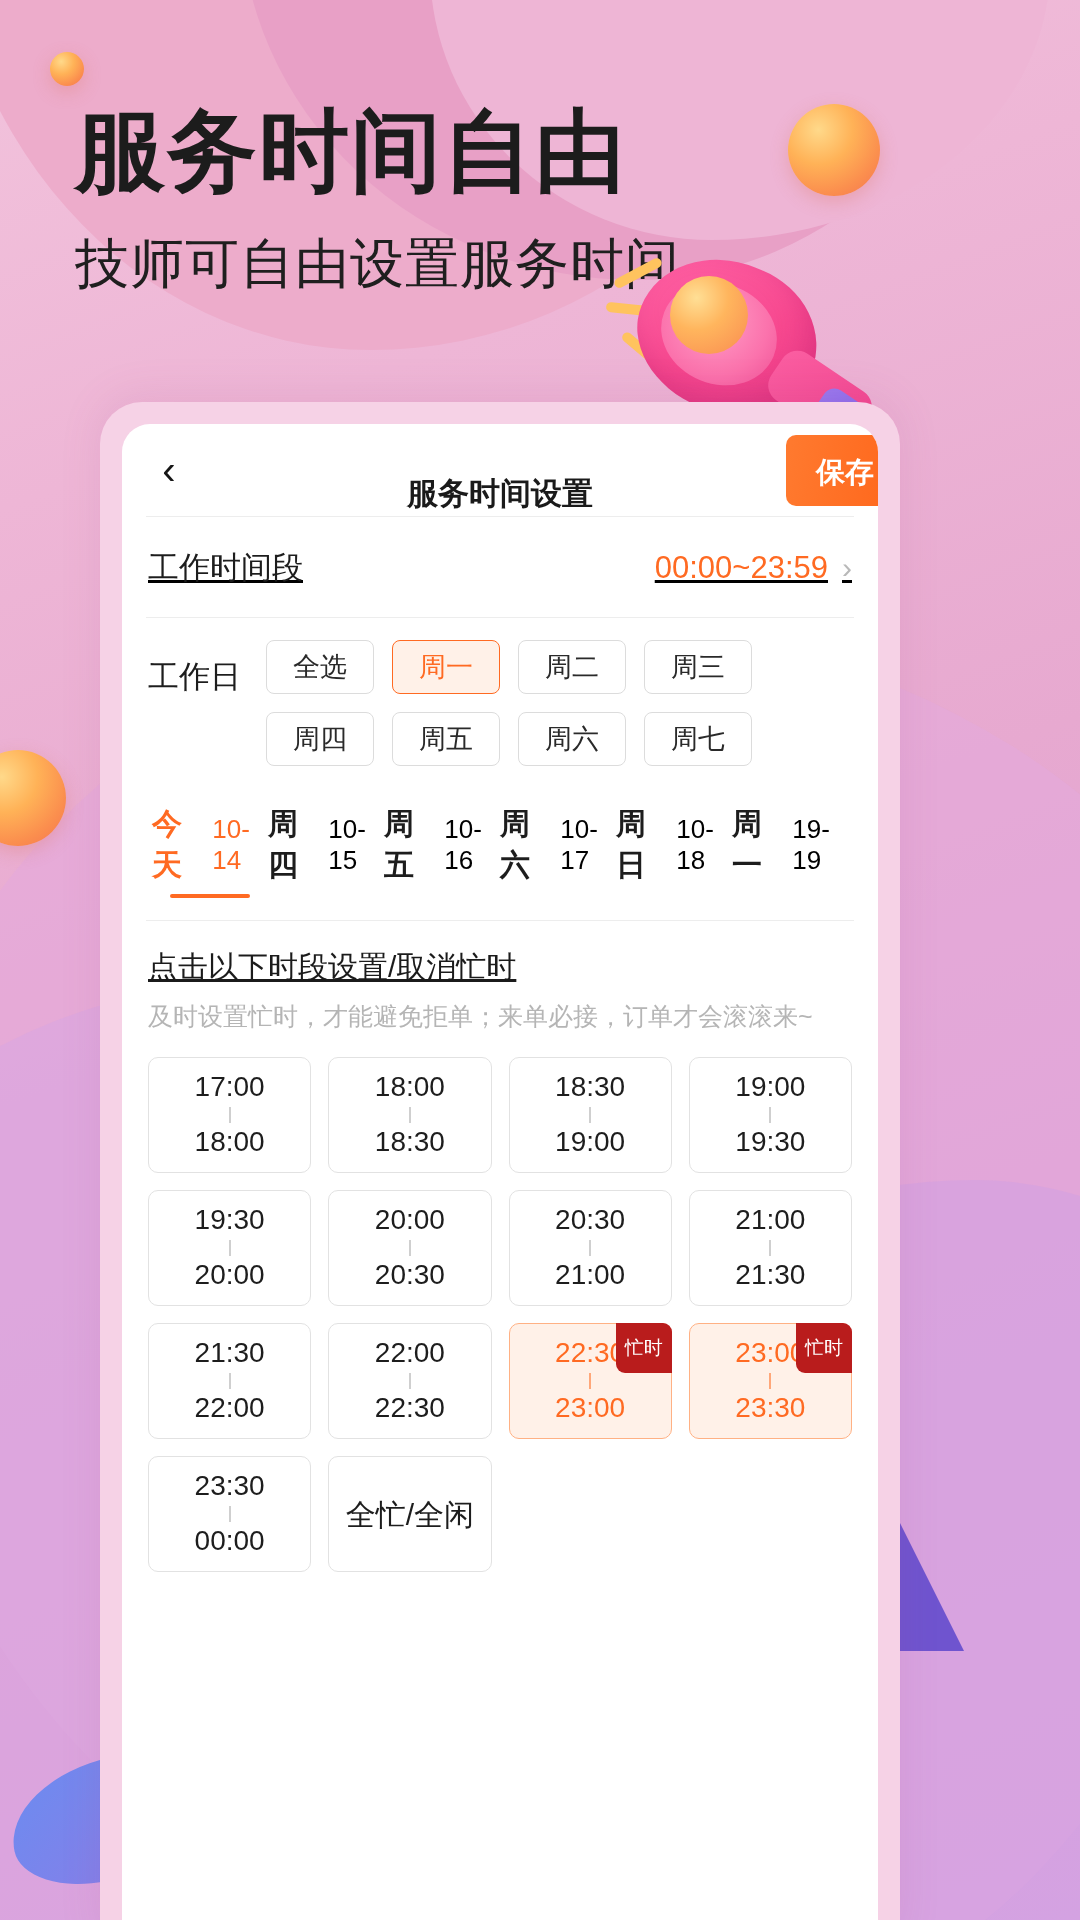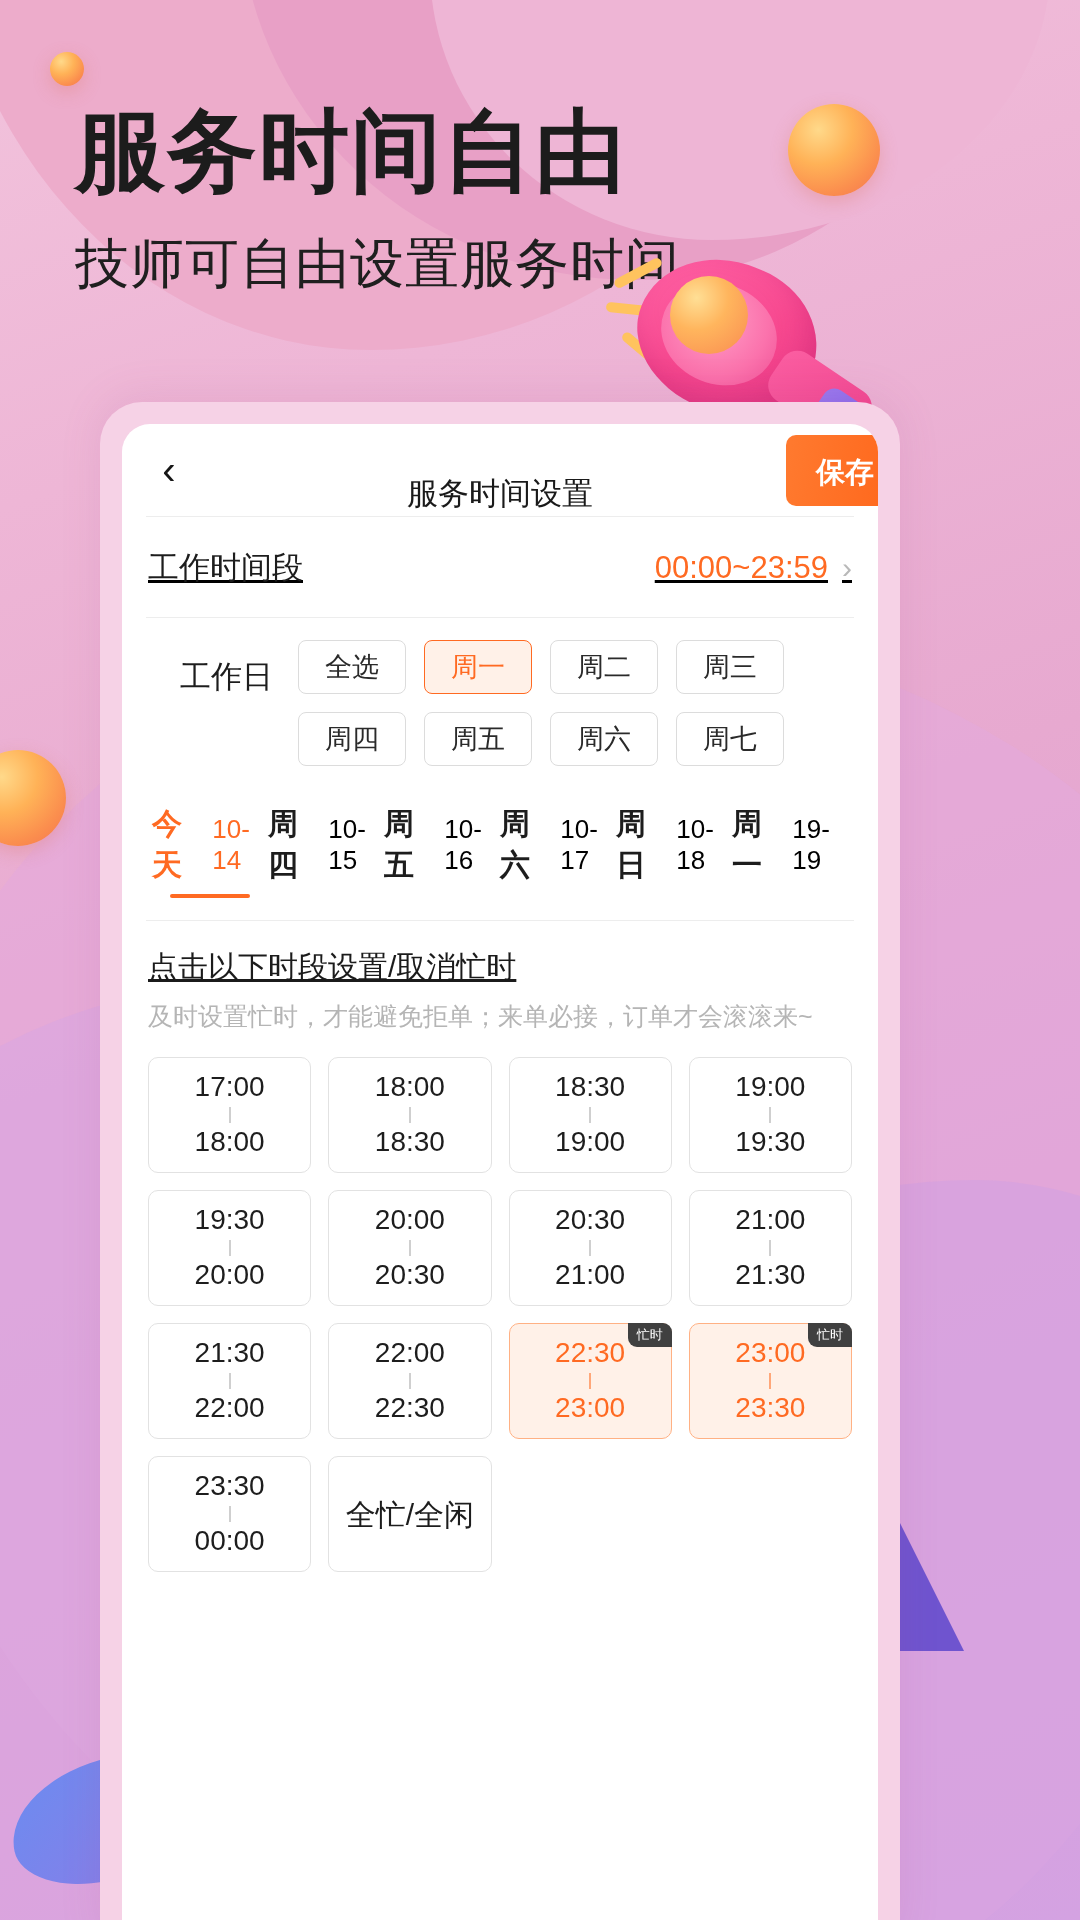--- a/index.html
+++ b/index.html
@@ -175,21 +175,21 @@
   .navbar {
     height:92px; display:flex; align-items:center;
     padding:0 24px; position:relative;
   }
   .back-btn {
     width:46px; height:46px; display:flex; align-items:center; justify-content:center;
     font-size:40px; color:#161616; line-height:1; font-weight:300;
   }
   .nav-title {
     position:absolute; left:0; right:0; text-align:center;
-    font-size:31px; color:#1a1a1a; font-weight:400;
+    font-size:31px; color:#1a1a1a; font-weight:700;
     pointer-events:none;
     margin-top:47px;
   }
   .save-btn {
     margin-left:auto; z-index:3;
     background:linear-gradient(100deg,#ff7a2f 0%, #ff6a1f 100%);
     color:#fff; font-size:29px;
     padding:18px 34px 13px 30px;
     border-radius:10px 0 0 10px;
     margin-right:-24px;
@@ -206,21 +206,21 @@
     display:flex; align-items:center; justify-content:space-between;
     padding:30px 26px 28px 26px;
     text-decoration:underline;
   }
   .row-period .label { font-size:31px; color:#1d1d1d; }
   .row-period .right { display:flex; align-items:center; gap:14px; }
   .row-period .value { font-size:31px; color:#ff6a22; }
   .chev { font-size:30px; color:#b9b9b9; font-weight:300; }
 
   
-  .weekday-block { display:flex; padding:22px 26px 6px 26px;margin-left:32px; }
+  .weekday-block { display:flex; padding:22px 26px 6px 26px; }
   .wd-label { font-size:31px; color:#1d1d1d; padding-top:16px; width:118px; flex:none; }
   .wd-grid { display:flex; flex-wrap:wrap; gap:18px; }
   .wd-chip {
     width:108px; height:54px;
     border:1px solid #dcdcdc; border-radius:8px;
     display:flex; align-items:center; justify-content:center;
     font-size:27px; color:#2a2a2a; background:#fff;
   }
   .wd-chip.active {
     border-color:#ff6a22; color:#ff6a22; background:#fff1e8;
@@ -260,22 +260,22 @@
     display:flex; flex-direction:column; align-items:center; justify-content:center;
     gap:4px;
   }
   .slot .t { font-size:28px; color:#1d1d1d; line-height:1.1; }
   .slot .bar { width:2px; height:16px; background:#cfcfcf; }
   .slot.busy { background:#fff1e8; border-color:#ffb184; }
   .slot.busy .t { color:#ff6a22; }
   .slot.busy .bar { background:#ffa779; }
   .slot .badge {
     position:absolute; right:-1px; top:-1px;
-    background:#404040; color:#fff;
-    font-size:13px; padding:3px 9px;
+    background:#b91c1c; color:#fff;
+    font-size:19px; padding:12px 9px;
     border-radius:0 9px 0 9px;
   }
   .slot.wide { display:flex; align-items:center; justify-content:center; }
   .slot.wide .t { font-size:30px; }
 </style>
 </head>
 <body>
 
 <div class="bg-wrap">
   <div class="bg-base"></div>

